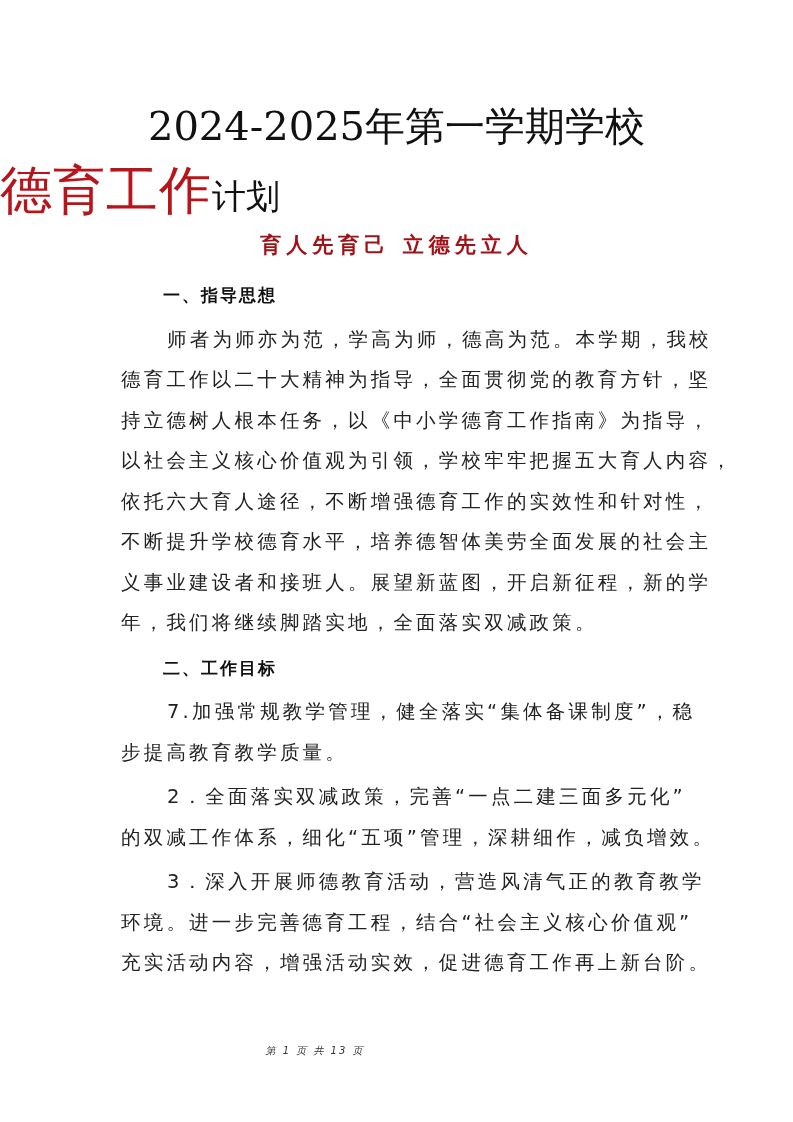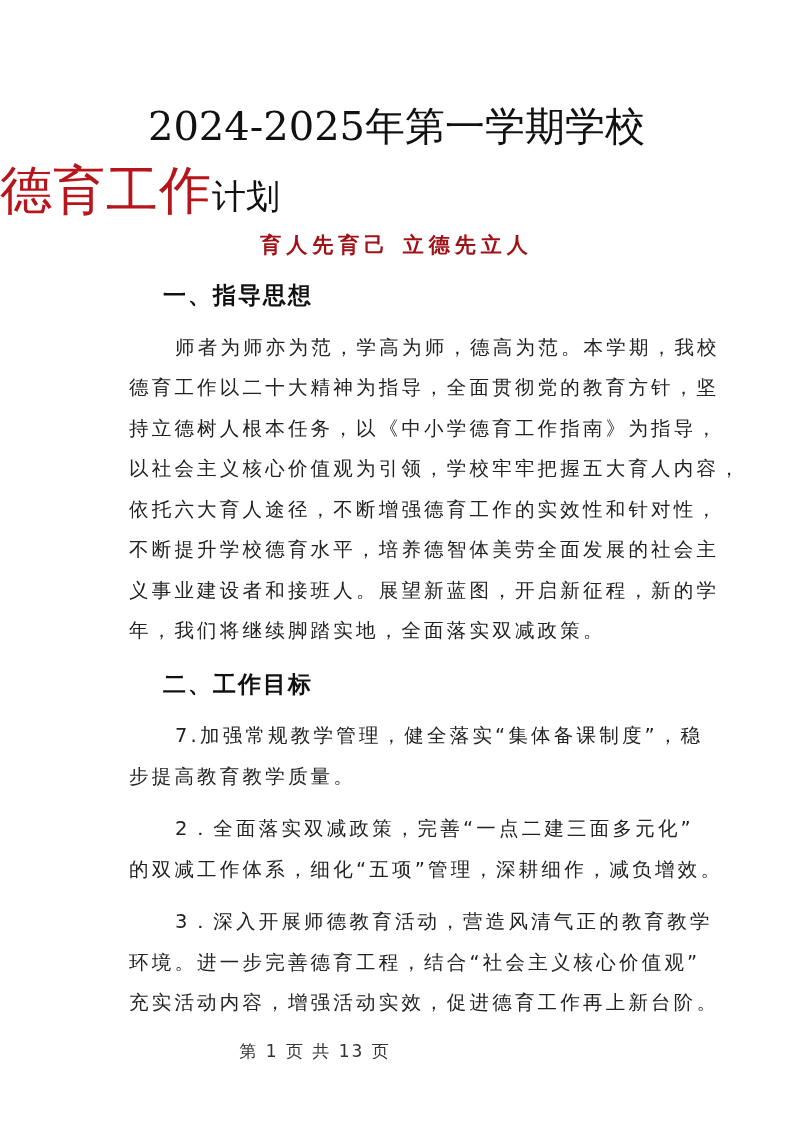--- a/index.html
+++ b/index.html
@@ -73,47 +73,48 @@
       width: 560px;
       font-family: "DejaVu Sans", "Liberation Sans", sans-serif;
       font-size: 19.5px;
       line-height: 40.5px;
       letter-spacing: 3.2px;
       color: #222222;
     }
     .heading {
       margin: 0;
       padding-left: 46px;
-      font-size: 23px;
+      font-size: 17px;
       line-height: 40.5px;
       font-weight: bold;
       color: #111111;
       letter-spacing: 2px;
     }
     .para {
-      margin: 12px;
+      margin: 4px;
       text-indent: 46px;
       text-align: justify;
       text-align-last: left;
     }
     .line {
       display: block;
       white-space: nowrap;
     }
     .footer {
       position: absolute;
       top: 1043px;
       left: 0;
       width: 630px;
       text-align: center;
-      font-size: 17px;
+      font-size: 10px;
       line-height: 16px;
       color: #333333;
       letter-spacing: 2px;
       font-family: "DejaVu Sans", "Liberation Sans", sans-serif;
+      font-style: italic;
     }
   </style>
 </head>
 <body>
 
 <div class="page">
 
   <div class="title-line1">2024-2025年第一学期学校</div>
 
   <div class="title-line2">

